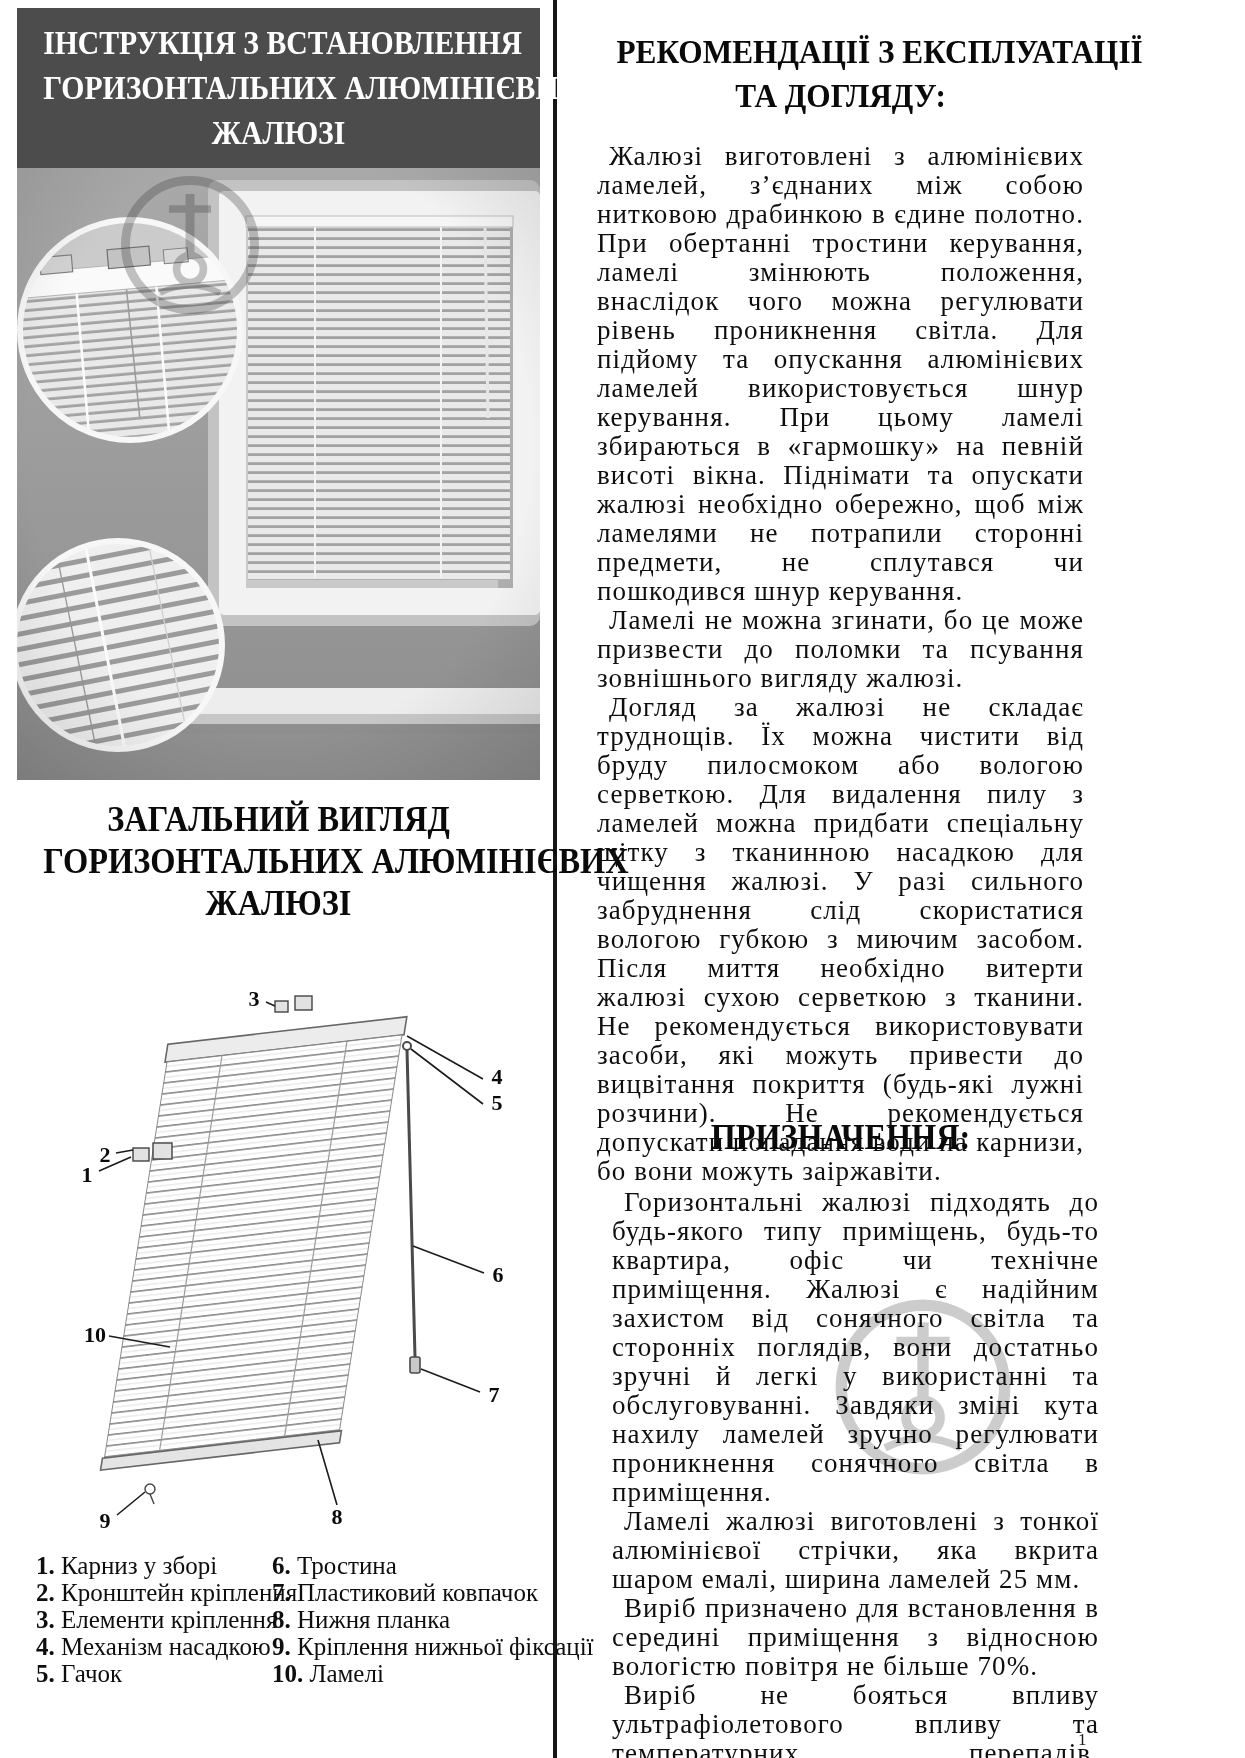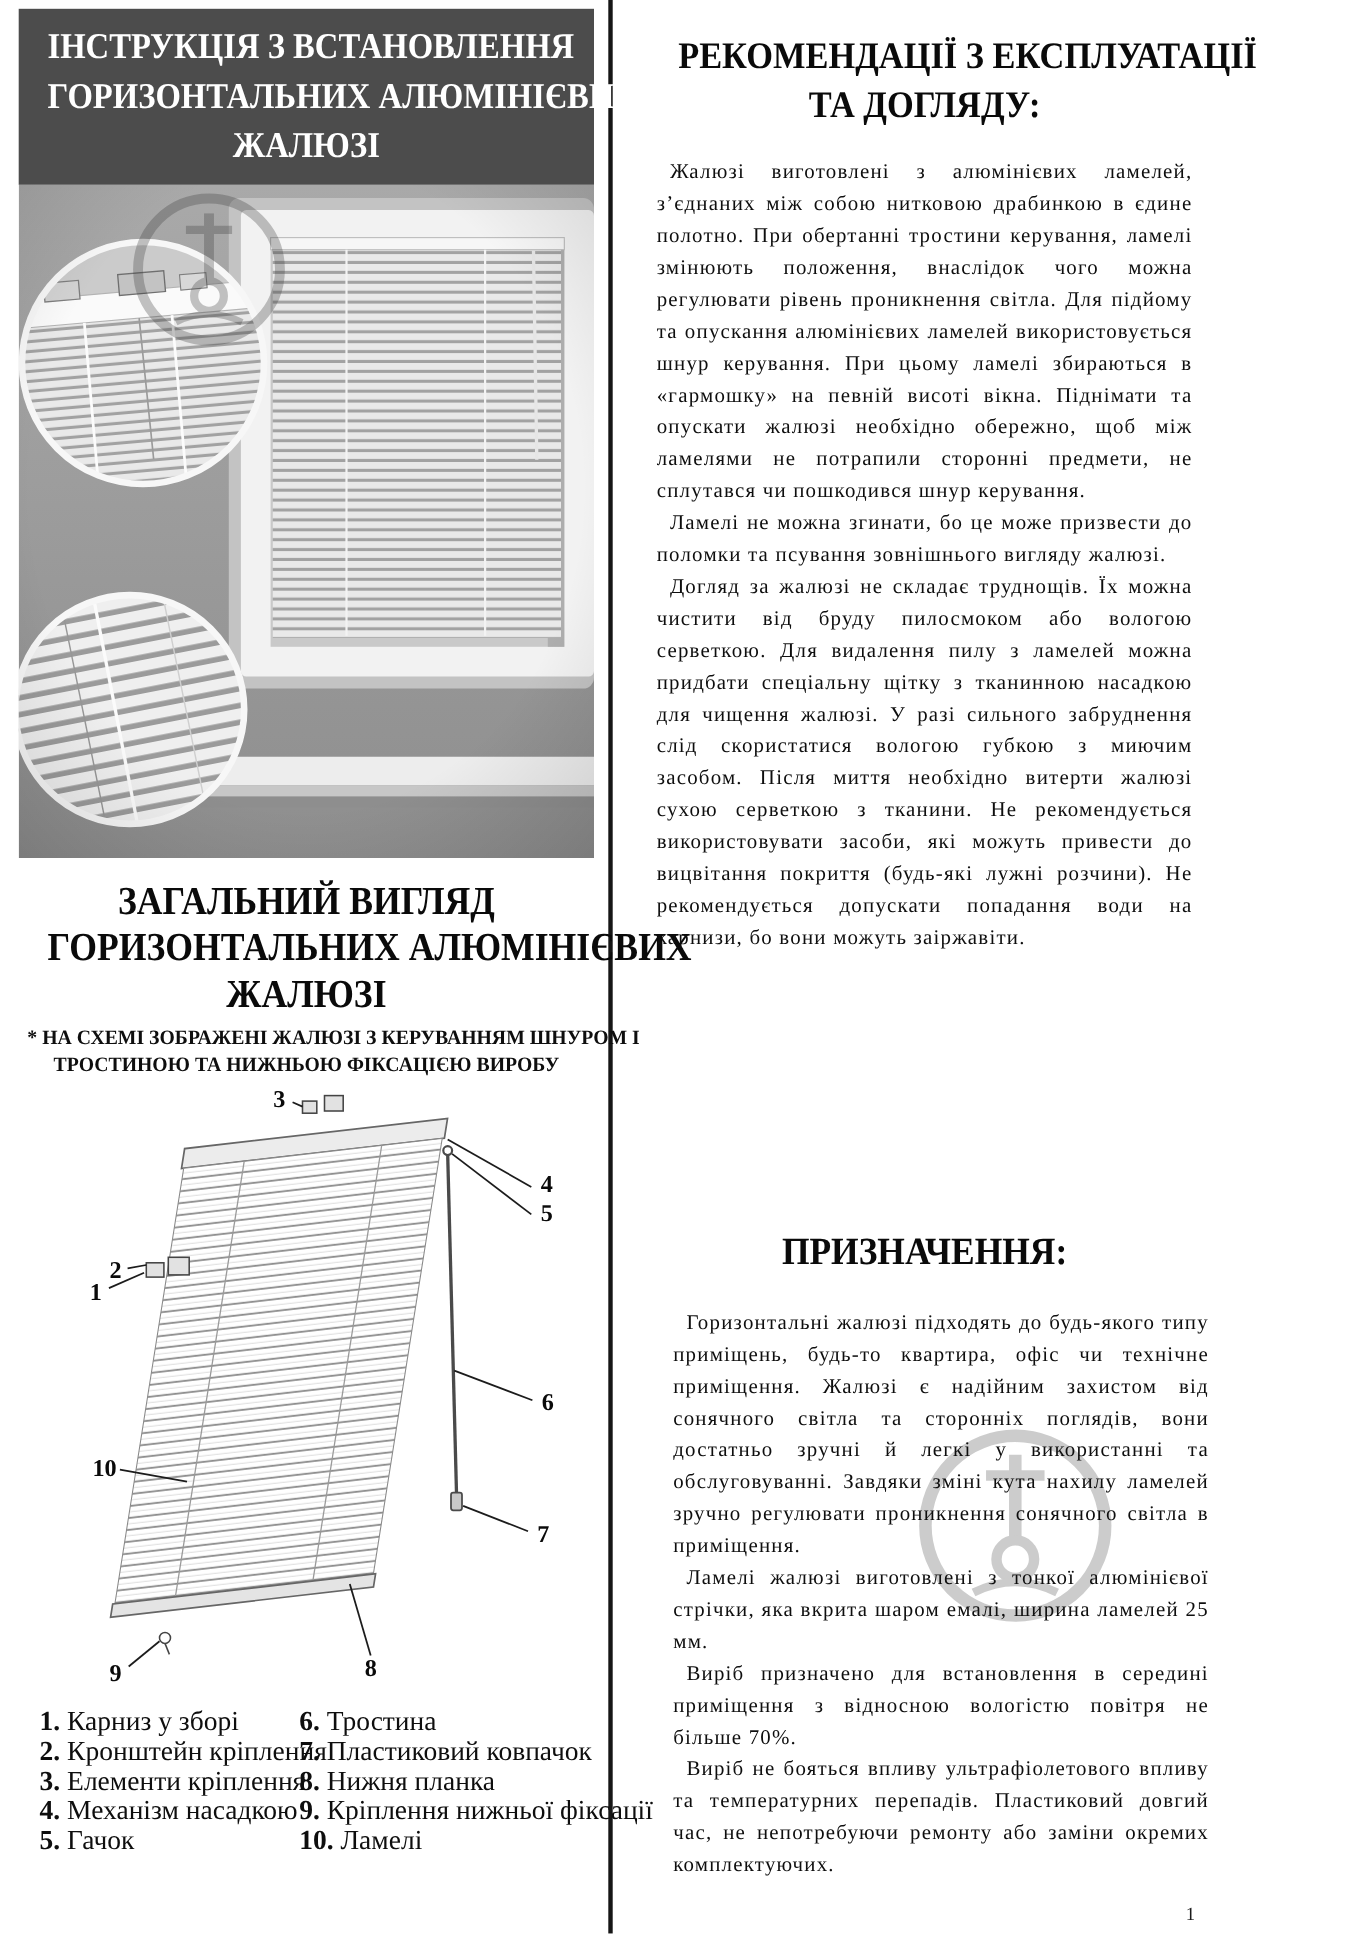--- a/index.html
+++ b/index.html
@@ -49,21 +49,21 @@
   .lcol2 { left: 236px; }
   .lrow { line-height: 27px; white-space: nowrap; }
   .lnum { font-weight: bold; }
 
   
   .rheading { left: 597px; top: 30px; width: 487px; }
   .rhline {
     font-weight: bold; font-size: 34px; line-height: 44px; text-align: center;
     transform: scaleX(0.92); white-space: nowrap; color: #0a0a0a;
   }
-  .bodytext { font-size: 19px; line-height: 29px; letter-spacing: 1.1px; text-align: justify; }
+  .bodytext { font-size: 27px; line-height: 29px; letter-spacing: 1.1px; text-align: justify; }
   .bodytext p { margin: 0; text-indent: 12px; }
   .body1 { left: 597px; top: 142px; width: 487px; }
   .purheading { left: 597px; top: 1116px; width: 487px; }
   .body2 { left: 597px; top: 1188px; width: 487px; margin-left: 15px; }
   .pagenum { left: 1078px; top: 1730px; font-size: 17px; color: #1a1a1a; }
 </style>
 </head>
 <body>
 
 <div class="page">
@@ -168,24 +168,20 @@
       </svg>
     </div>
   </div>
 
   <div class="abs ovtitle">
     <div class="otline">ЗАГАЛЬНИЙ ВИГЛЯД</div>
     <div class="otline">ГОРИЗОНТАЛЬНИХ АЛЮМІНІЄВИХ</div>
     <div class="otline">ЖАЛЮЗІ</div>
   </div>
 
-  <div class="abs ovnote">
-    <div class="onoteline">* НА СХЕМІ ЗОБРАЖЕНІ ЖАЛЮЗІ З КЕРУВАННЯМ ШНУРОМ І</div>
-    <div class="onoteline">ТРОСТИНОЮ ТА НИЖНЬОЮ ФІКСАЦІЄЮ ВИРОБУ</div>
-  </div>
 
   <div class="abs diagram">
     <svg width="523" height="560" viewBox="0 0 523 560">
       <defs>
         <pattern id="dsl" width="8" height="11" patternUnits="userSpaceOnUse">
           <rect width="8" height="11" fill="#ffffff"></rect>
           <line x1="0" y1="4.5" x2="8" y2="4.5" stroke="#e0e0e0" stroke-width="1"></line>
           <line x1="0" y1="10" x2="8" y2="10" stroke="#8c8c8c" stroke-width="1.7"></line>
         </pattern>
       </defs>

